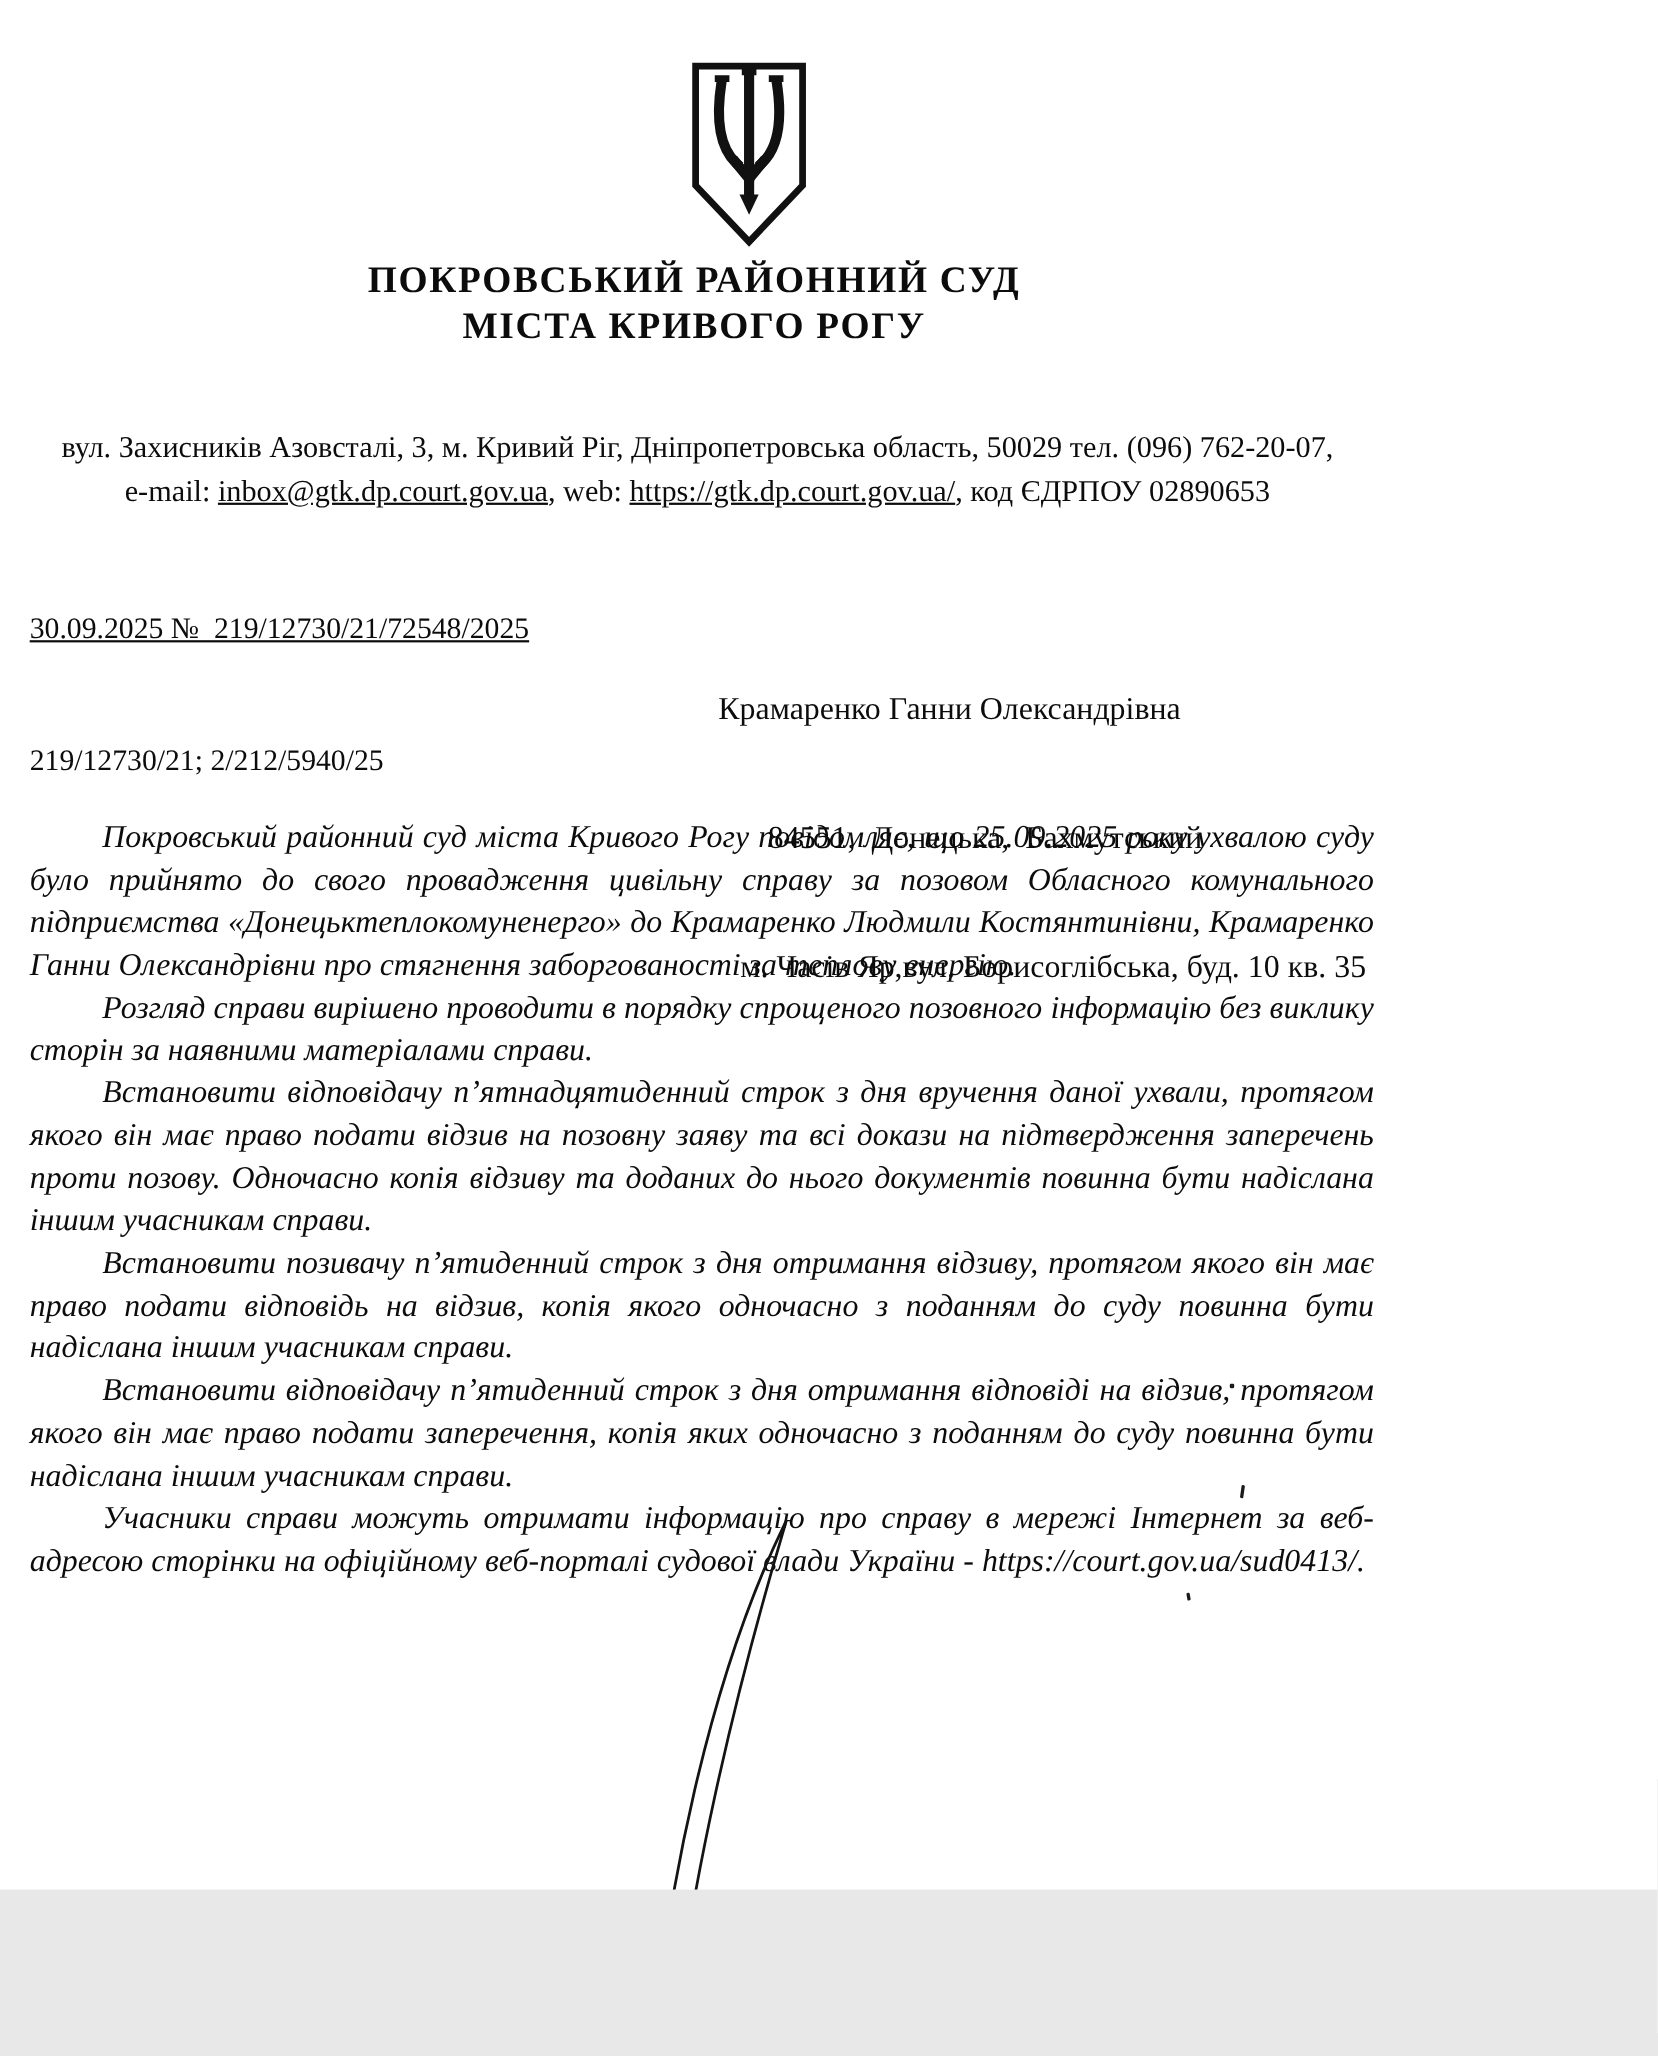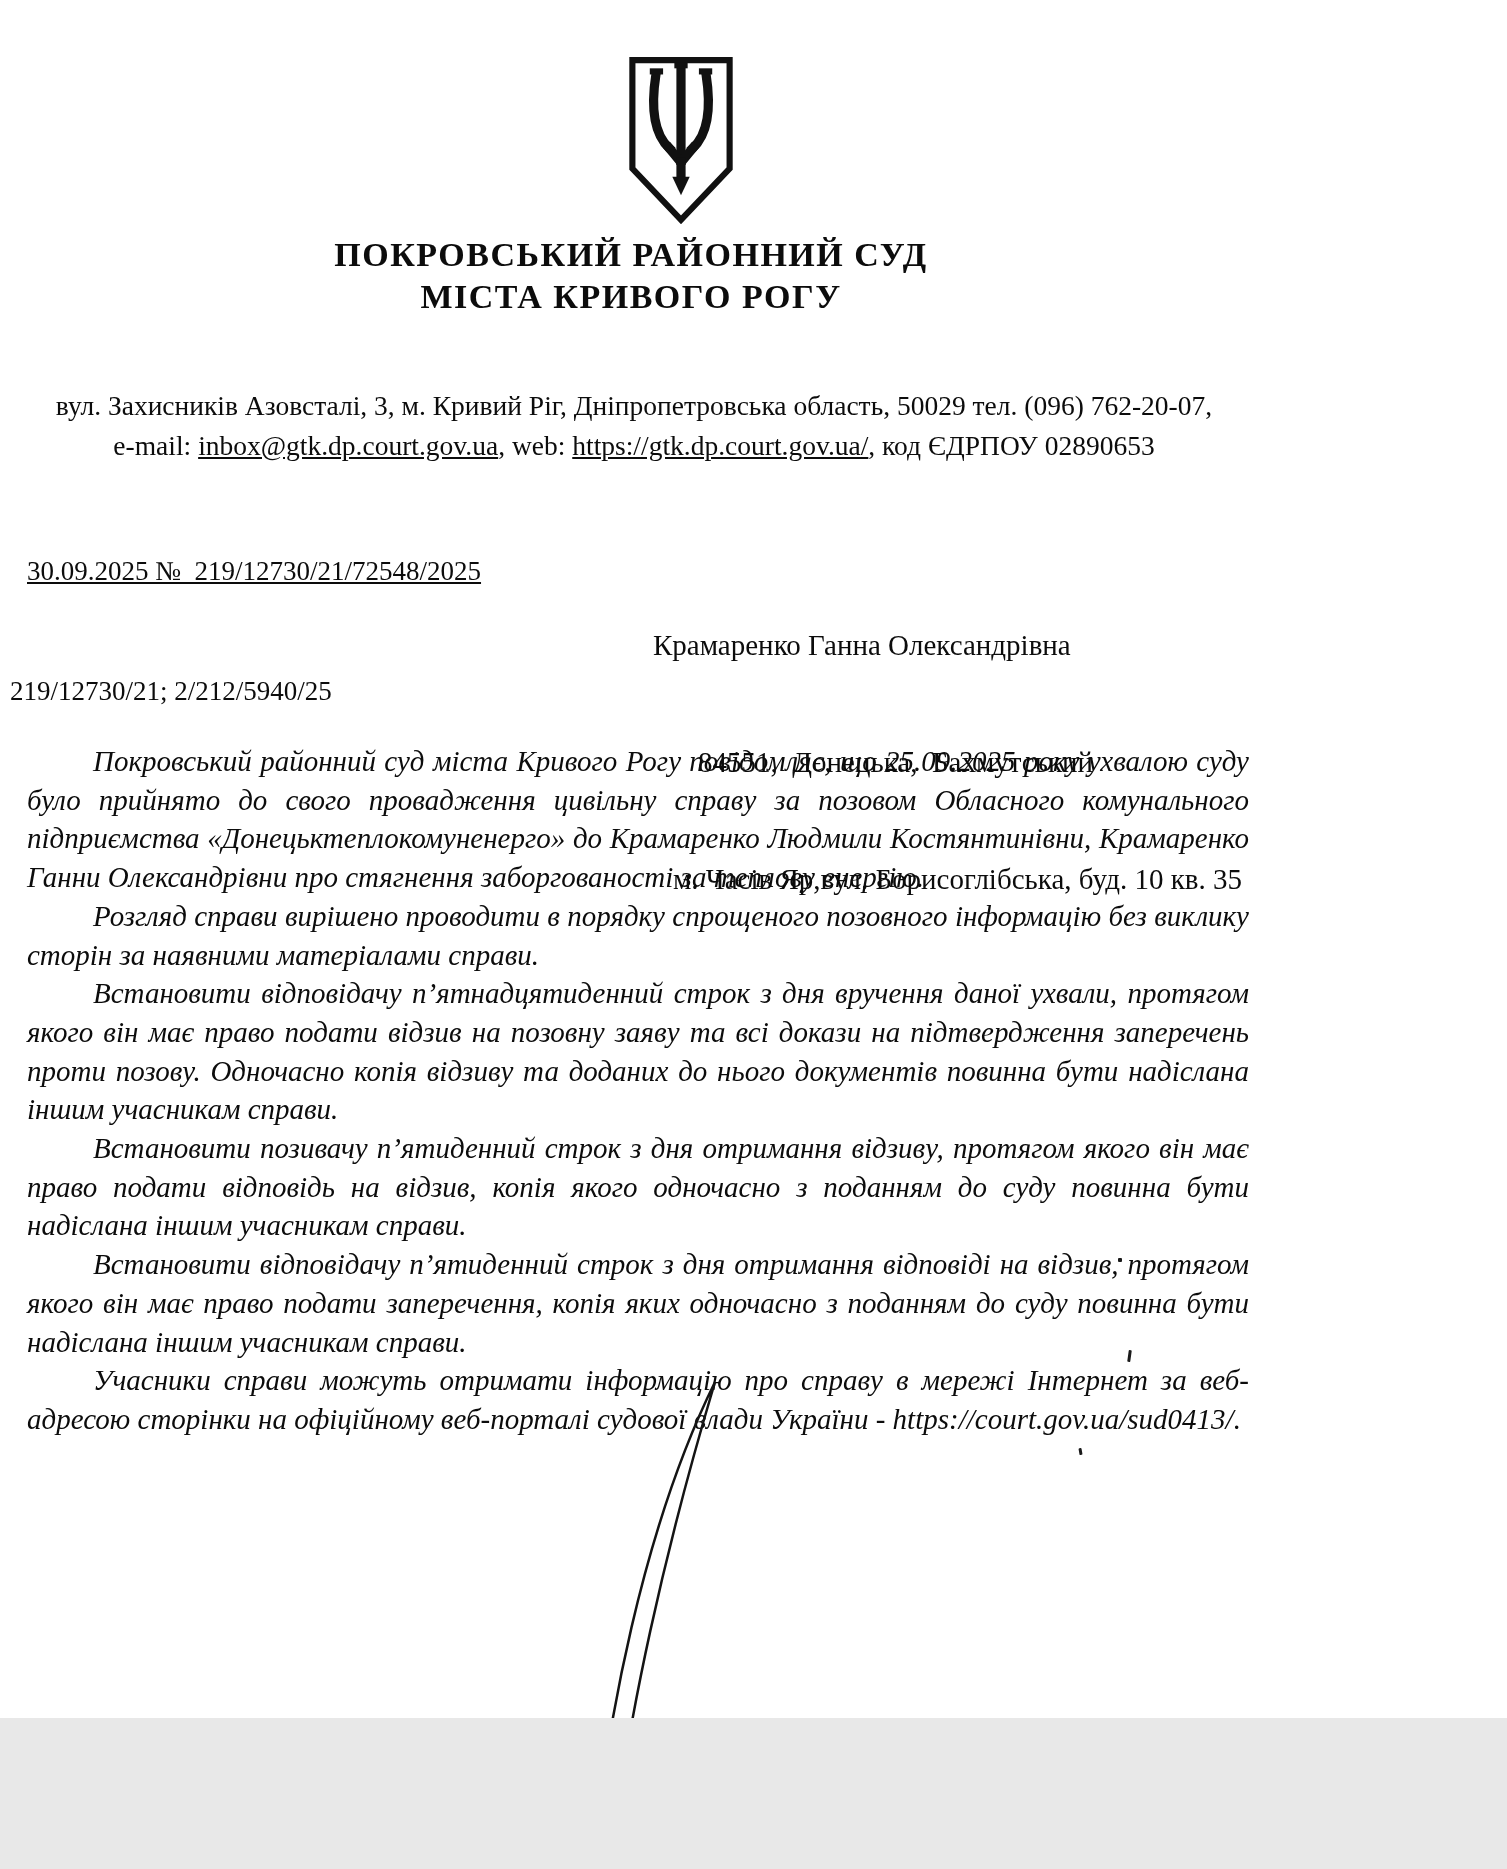--- a/index.html
+++ b/index.html
@@ -28,21 +28,21 @@
     position:absolute;left:27px;top:556px;
     font-size:27px;text-decoration:underline;white-space:pre-wrap;
   }
   .recipient{
     position:absolute;left:653px;top:548px;
     font-size:29px;line-height:39px;white-space:pre-wrap;
   }
   .recipient .r2{margin-left:45px;}
   .recipient .r3{margin-left:20px;}
   .case-numbers{
-    position:absolute;left:10px;top:676px;font-size:27px;
+    position:absolute;left:27px;top:676px;font-size:27px;
   }
   
   .body-text{
     position:absolute;left:27px;top:742px;width:1222px;
     font-size:29px;line-height:38.7px;text-align:justify;
   }
   .body-text p{margin:0;text-indent:66px;font-style:italic;}
   
   .sig-title{
     position:absolute;left:110px;top:1716px;
@@ -89,21 +89,21 @@
   </div>
 
   <div class="addr">
     <div>вул. Захисників Азовсталі, 3, м. Кривий Ріг,  Дніпропетровська область, 50029 тел. (096) 762-20-07,</div>
     <div><span>e-mail: </span><span class="u">inbox@gtk.dp.court.gov.ua</span><span>,  web: </span><span class="u">https://gtk.dp.court.gov.ua/</span><span>, код ЄДРПОУ 02890653</span></div>
   </div>
 
   <div class="out-ref">30.09.2025 №  219/12730/21/72548/2025</div>
 
   <div class="recipient">
-    <div>Крамаренко Ганна Олександрівна</div>
+    <div>Крамаренко Ганни Олександрівна</div>
     <div class="r2">84551,  Донецька,  Бахмутський</div>
     <div class="r3">м. Часів Яр,вул. Борисоглібська, буд. 10 кв. 35</div>
   </div>
 
   <div class="case-numbers">219/12730/21; 2/212/5940/25</div>
 
   <div class="body-text">
     <p>Покровський районний суд міста Кривого Рогу  повідомляє, що 25.09.2025 року ухвалою суду було прийнято до свого провадження цивільну справу за позовом Обласного комунального підприємства «Донецьктеплокомуненерго» до Крамаренко Людмили Костянтинівни, Крамаренко Ганни Олександрівни про стягнення заборгованості за теплову енергію.</p>
     <p>Розгляд справи вирішено проводити в порядку спрощеного позовного інформацію без виклику сторін за наявними матеріалами справи.</p>
     <p>Встановити відповідачу п’ятнадцятиденний строк з дня вручення даної ухвали, протягом якого він має право подати відзив на позовну заяву та всі докази на підтвердження заперечень проти позову. Одночасно копія відзиву та доданих до нього документів повинна бути надіслана іншим учасникам справи.</p>

